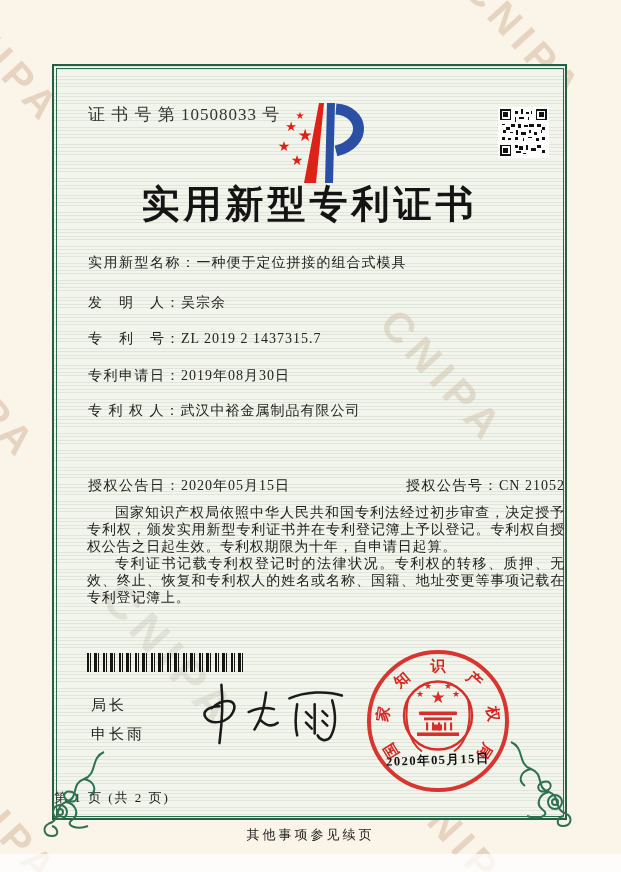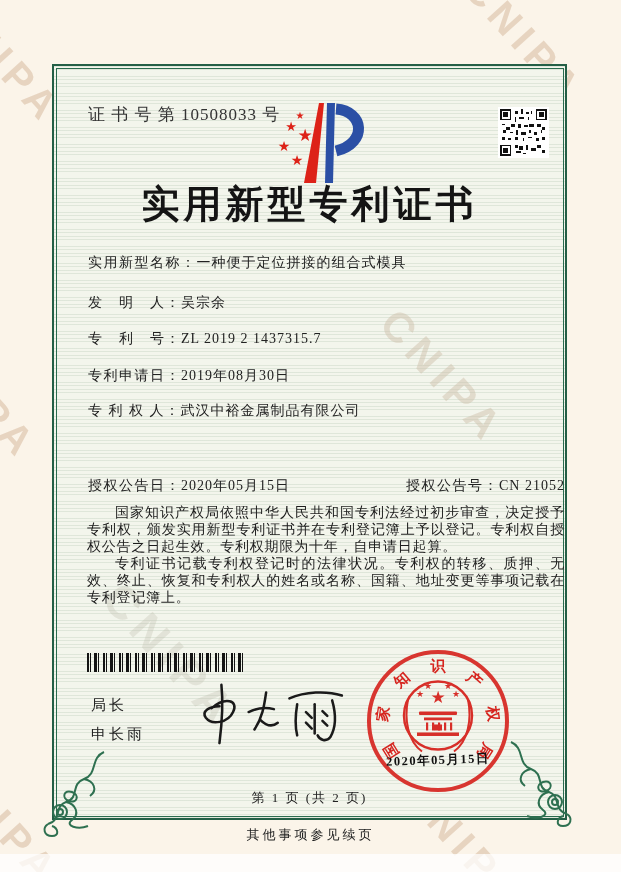--- a/index.html
+++ b/index.html
@@ -65,21 +65,21 @@
   .sc2{transform:rotate(-41deg)  translateY(-55px);}
   .sc3{transform:rotate(0deg)    translateY(-55px);}
   .sc4{transform:rotate(41deg)   translateY(-55px);}
   .sc5{transform:rotate(82deg)   translateY(-55px);}
   .sc6{transform:rotate(122deg)  translateY(-55px);}
   .seal-emblem{position:absolute;left:50%;top:50%;transform:translate(-50%,-56%);}
   .seal-date{position:absolute;left:0;top:98px;width:100%;text-align:center;font-size:12.5px;color:#111;
         letter-spacing:1.5px;transform:rotate(-2deg);font-weight:bold;}
 
   
-  .page-info{position:absolute;left:0;top:723px;width:100%;text-align:center;font-size:13px;color:#222;letter-spacing:2px;}
+  .page-info{position:absolute;left:0;top:723px;width:100%;text-align:left;font-size:13px;color:#222;letter-spacing:2px;}
   .continuation{position:absolute;left:0;top:826px;width:100%;text-align:center;font-size:13px;color:#222;letter-spacing:3px;}
 
   
   .ornament{position:absolute;}
   .orn-bl{left:38px;top:748px;}
   .orn-br{left:503px;top:738px;transform:scaleX(-1);}
 </style>
 </head>
 <body>
 

